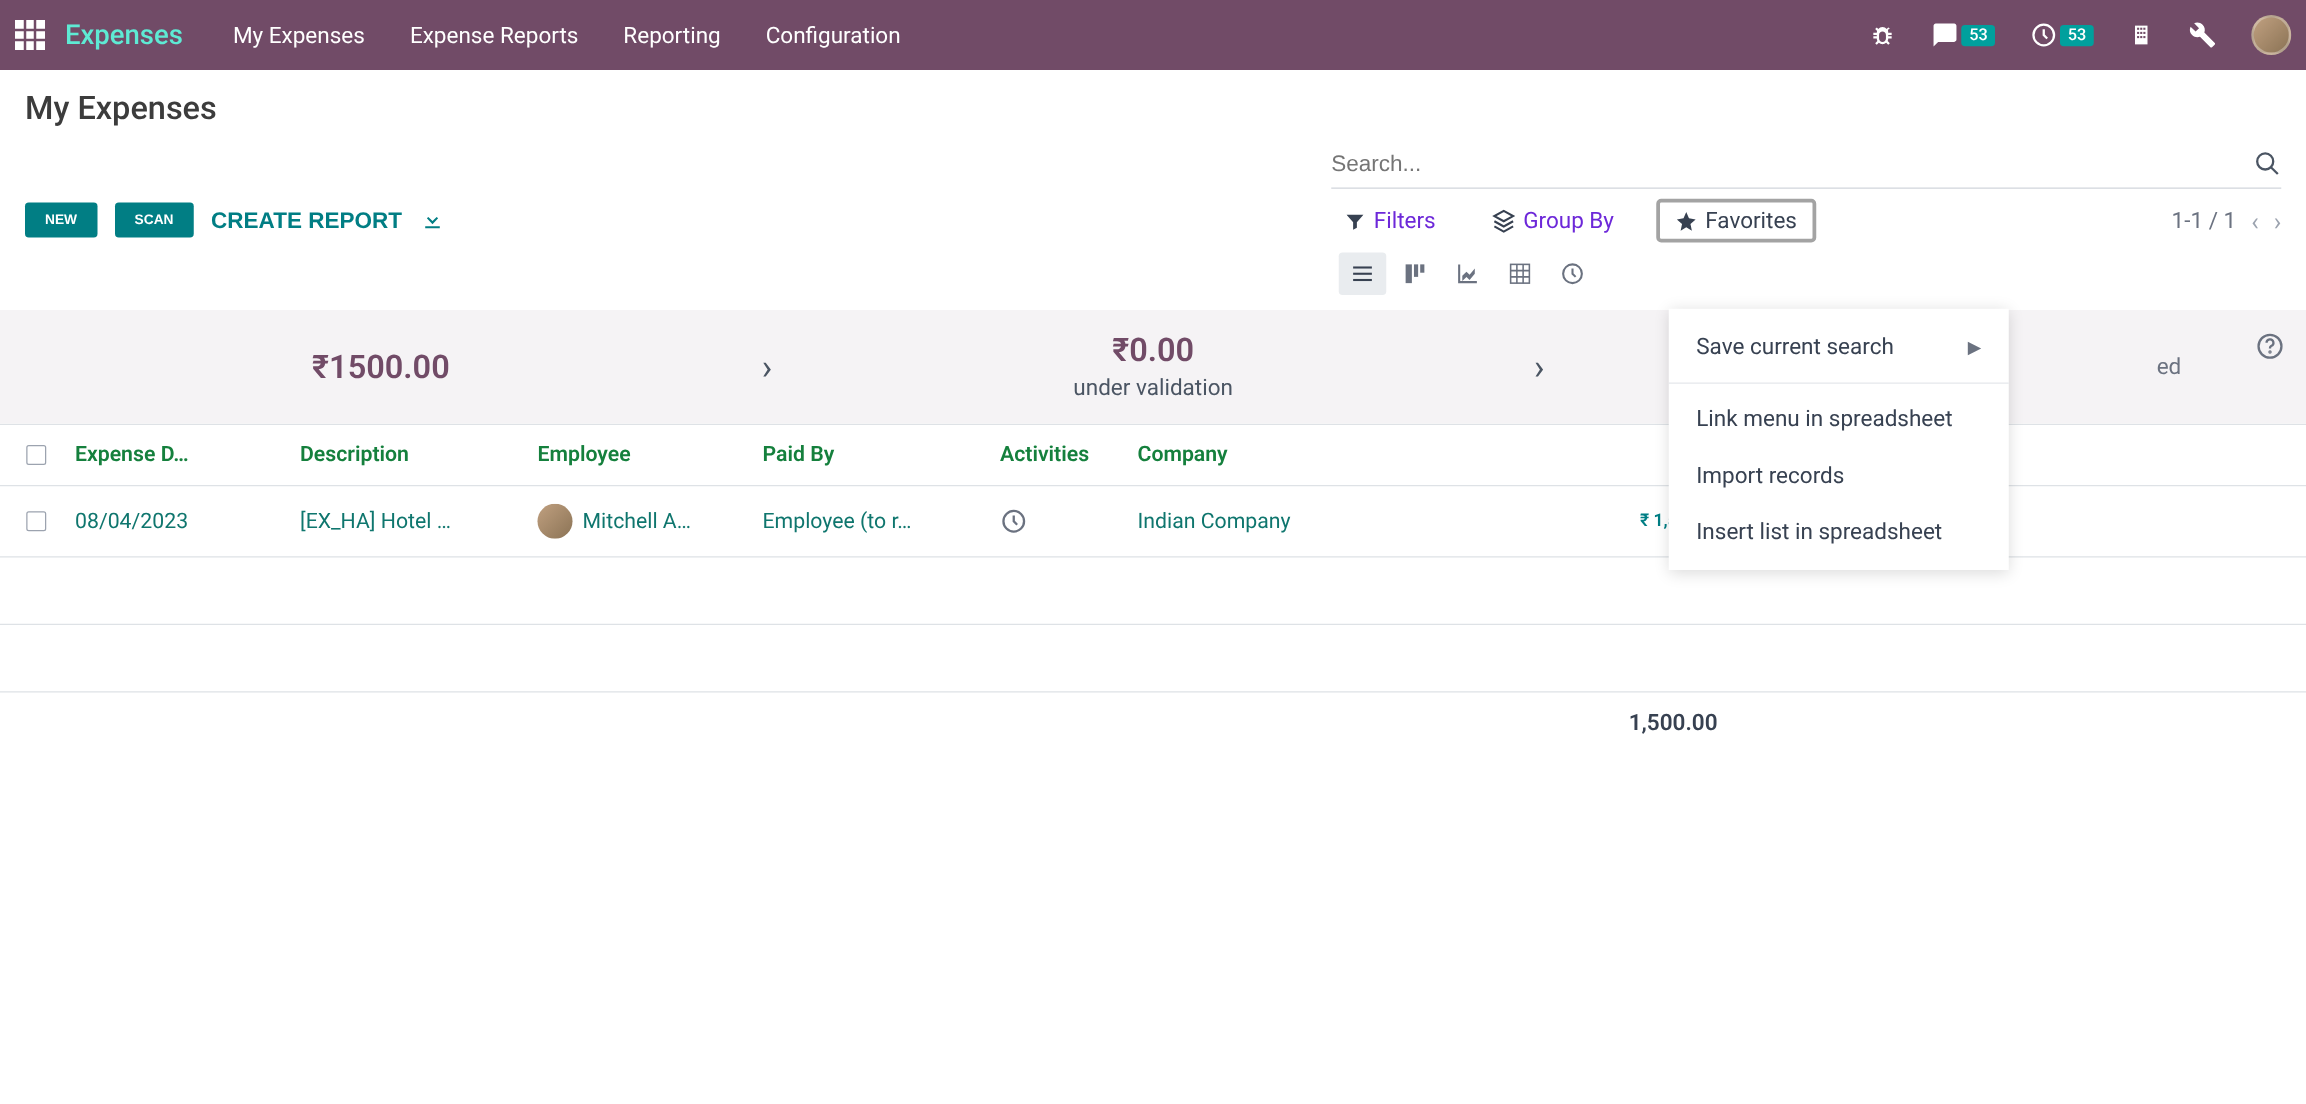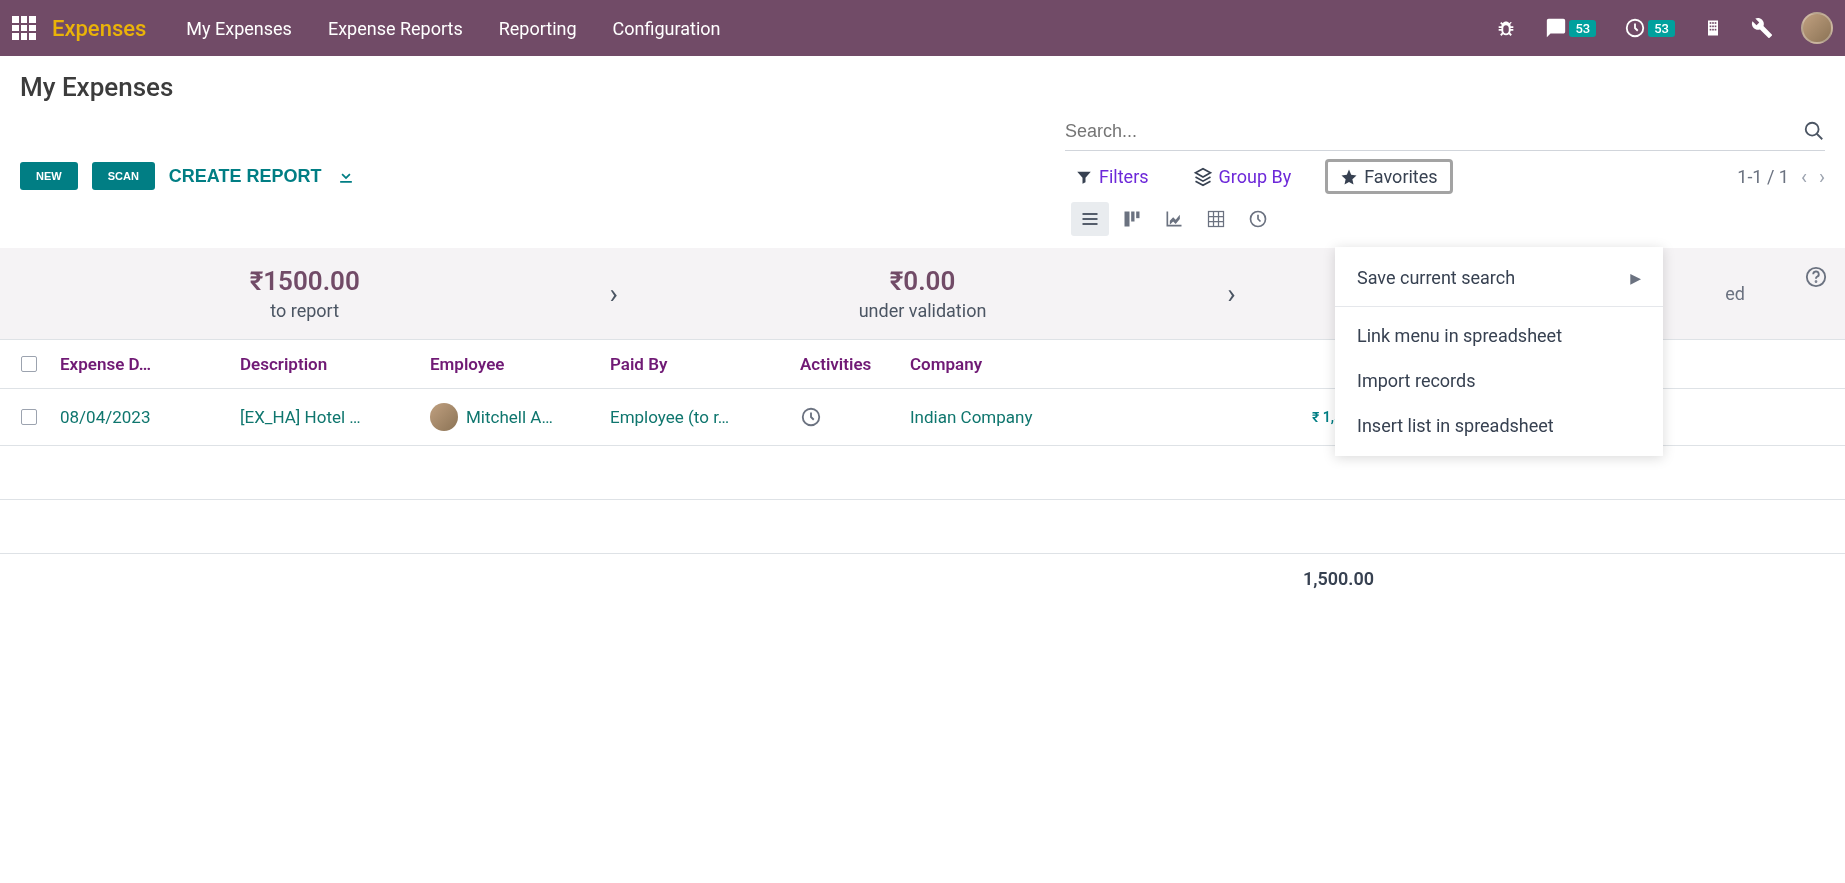--- a/index.html
+++ b/index.html
@@ -2,21 +2,21 @@
 <html><head>
 <meta charset="utf-8">
 <style>
 * { box-sizing: border-box; margin: 0; padding: 0; }
 body { font-family: -apple-system, BlinkMacSystemFont, "Segoe UI", Roboto, sans-serif; font-size: 14px; color: #374151; background: #fff; }
 
 
 .topnav { background: #714b67; height: 56px; display: flex; align-items: center; padding: 0 12px; color: #fff; }
 .apps-icon { width: 24px; height: 24px; display: grid; grid-template-columns: repeat(3,1fr); grid-template-rows: repeat(3,1fr); gap: 2px; margin-right: 16px; cursor: pointer; }
 .apps-icon span { background: #fff; }
-.brand { font-size: 22px; font-weight: 500; color: #eab308; margin-right: 40px; }
+.brand { font-size: 22px; font-weight: 500; color: #5eead4; margin-right: 40px; }
 .nav-items { display: flex; gap: 36px; }
 .nav-item { font-size: 18px; color: #fff; cursor: pointer; }
 .topnav-right { margin-left: auto; display: flex; align-items: center; gap: 28px; }
 .icon-btn { position: relative; cursor: pointer; display: flex; align-items: center; }
 .badge { background: #00a09d; color: #fff; font-size: 13px; padding: 1px 6px; border-radius: 3px; margin-left: 2px; font-weight: 500; }
 .avatar { width: 32px; height: 32px; border-radius: 50%; background: linear-gradient(135deg, #c0a080, #8b7355); border: 2px solid rgba(255,255,255,0.3); }
 
 
 .page-header { padding: 16px 20px 12px; display: flex; flex-wrap: wrap; align-items: center; }
 .page-title { font-size: 26px; font-weight: 500; color: #3c3c3c; width: 100%; margin-bottom: 14px; }
@@ -34,38 +34,38 @@
 .filter-btn { display: flex; align-items: center; gap: 6px; font-size: 18px; color: #6d28d9; cursor: pointer; padding: 6px 10px; }
 .favorites-box { border: 3px solid #a3a3a3; border-radius: 4px; padding: 4px 12px; display: flex; align-items: center; gap: 6px; font-size: 18px; color: #374151; cursor: pointer; }
 .pager { margin-left: auto; display: flex; align-items: center; gap: 12px; font-size: 18px; color: #6b7280; }
 .pager-arrow { cursor: pointer; color: #9ca3af; font-size: 20px; }
 
 .view-row { display: flex; gap: 4px; padding-left:6px;}
 .view-btn { width: 38px; height: 34px; display: flex; align-items: center; justify-content: center; cursor: pointer; color: #6b7280; border-radius: 3px; }
 .view-btn.active { background: #e9ecef; color: #374151; }
 
 
-.dropdown { position: absolute; top: 88px; left: 270px; width: 328px; background: #fff; box-shadow: 0 2px 12px rgba(0,0,0,0.15); z-index: 100; padding: 8px 0; }
+.dropdown { position: absolute; top: 88px; left: 270px; width: 272px; background: #fff; box-shadow: 0 2px 12px rgba(0,0,0,0.15); z-index: 100; padding: 8px 0; }
 .dropdown-item { padding: 12px 22px; font-size: 18px; color: #374151; cursor: pointer; display: flex; align-items: center; justify-content: space-between; }
 .dropdown-sep { border: none; border-top: 1px solid #e5e7eb; margin: 6px 0; }
 .caret-right { font-size: 14px; color: #6b7280; }
 
 
 .kpi-row { background: #f5f3f5; display: flex; align-items: center; padding: 18px 20px; position: relative; }
 .kpi { flex: 1; text-align: center; }
 .kpi-val { font-size: 26px; font-weight: 600; color: #714b67; }
 .kpi-label { font-size: 18px; color: #4b5563; margin-top: 4px; }
 .kpi-arrow { font-size: 28px; color: #4b5563; padding: 0 20px; }
 .help-icon { position: absolute; right: 18px; top: 18px; color: #6b7280; cursor: pointer; }
 .kpi-hidden-label { color: #6b7280; font-size: 18px; padding-right: 80px; }
 
 
 .table-wrap { border-top: 1px solid #dee2e6; }
 .table-header, .table-row { display: grid; grid-template-columns: 50px 180px 190px 180px 190px 110px 280px 200px 130px 40px; align-items: center; padding: 14px 4px; border-bottom: 1px solid #dee2e6; }
-.table-header { font-size: 17px; font-weight: 600; color: #701a75; }
+.table-header { font-size: 17px; font-weight: 600; color: #15803d; }
 .th, .td { padding: 0 6px; white-space: nowrap; overflow: hidden; text-overflow: ellipsis; }
 .checkbox-cell { display: flex; justify-content: center; }
 .checkbox { width: 16px; height: 16px; border: 1px solid #9ca3af; border-radius: 2px; cursor: pointer; }
 .td-link { color: #0f766e; cursor: pointer; font-size: 17px; }
 .emp-cell { display: flex; align-items: center; gap: 8px; }
 .emp-avatar { width: 28px; height: 28px; border-radius: 50%; background: linear-gradient(135deg, #c0a080, #8b7355); flex-shrink: 0;}
 .status-pill { background: #00a09d; color: #fff; padding: 3px 12px; border-radius: 12px; font-size: 15px; font-weight: 500; }
 .total-cell { text-align: right; font-weight: 600; color: #017e84; position: relative; }
 .attach-icon { position: absolute; top: -8px; right: 0; color: #017e84; }
 .settings-col { display: flex; justify-content: center; color: #6b7280; cursor: pointer; }
@@ -240,21 +240,20 @@
             <path d="M12 7v5l3 3"></path>
           </svg>
       </div>
     </div>
   </div>
 </div>
 
 <div class="kpi-row">
   <div class="kpi">
     <div class="kpi-val">₹1500.00</div>
-    <div class="kpi-label">to report</div>
   </div>
   <div class="kpi-arrow">›</div>
   <div class="kpi">
     <div class="kpi-val">₹0.00</div>
     <div class="kpi-label">under validation</div>
   </div>
   <div class="kpi-arrow">›</div>
   <div class="kpi" style="text-align:right;">
     <div class="kpi-hidden-label">ed</div>
   </div>

